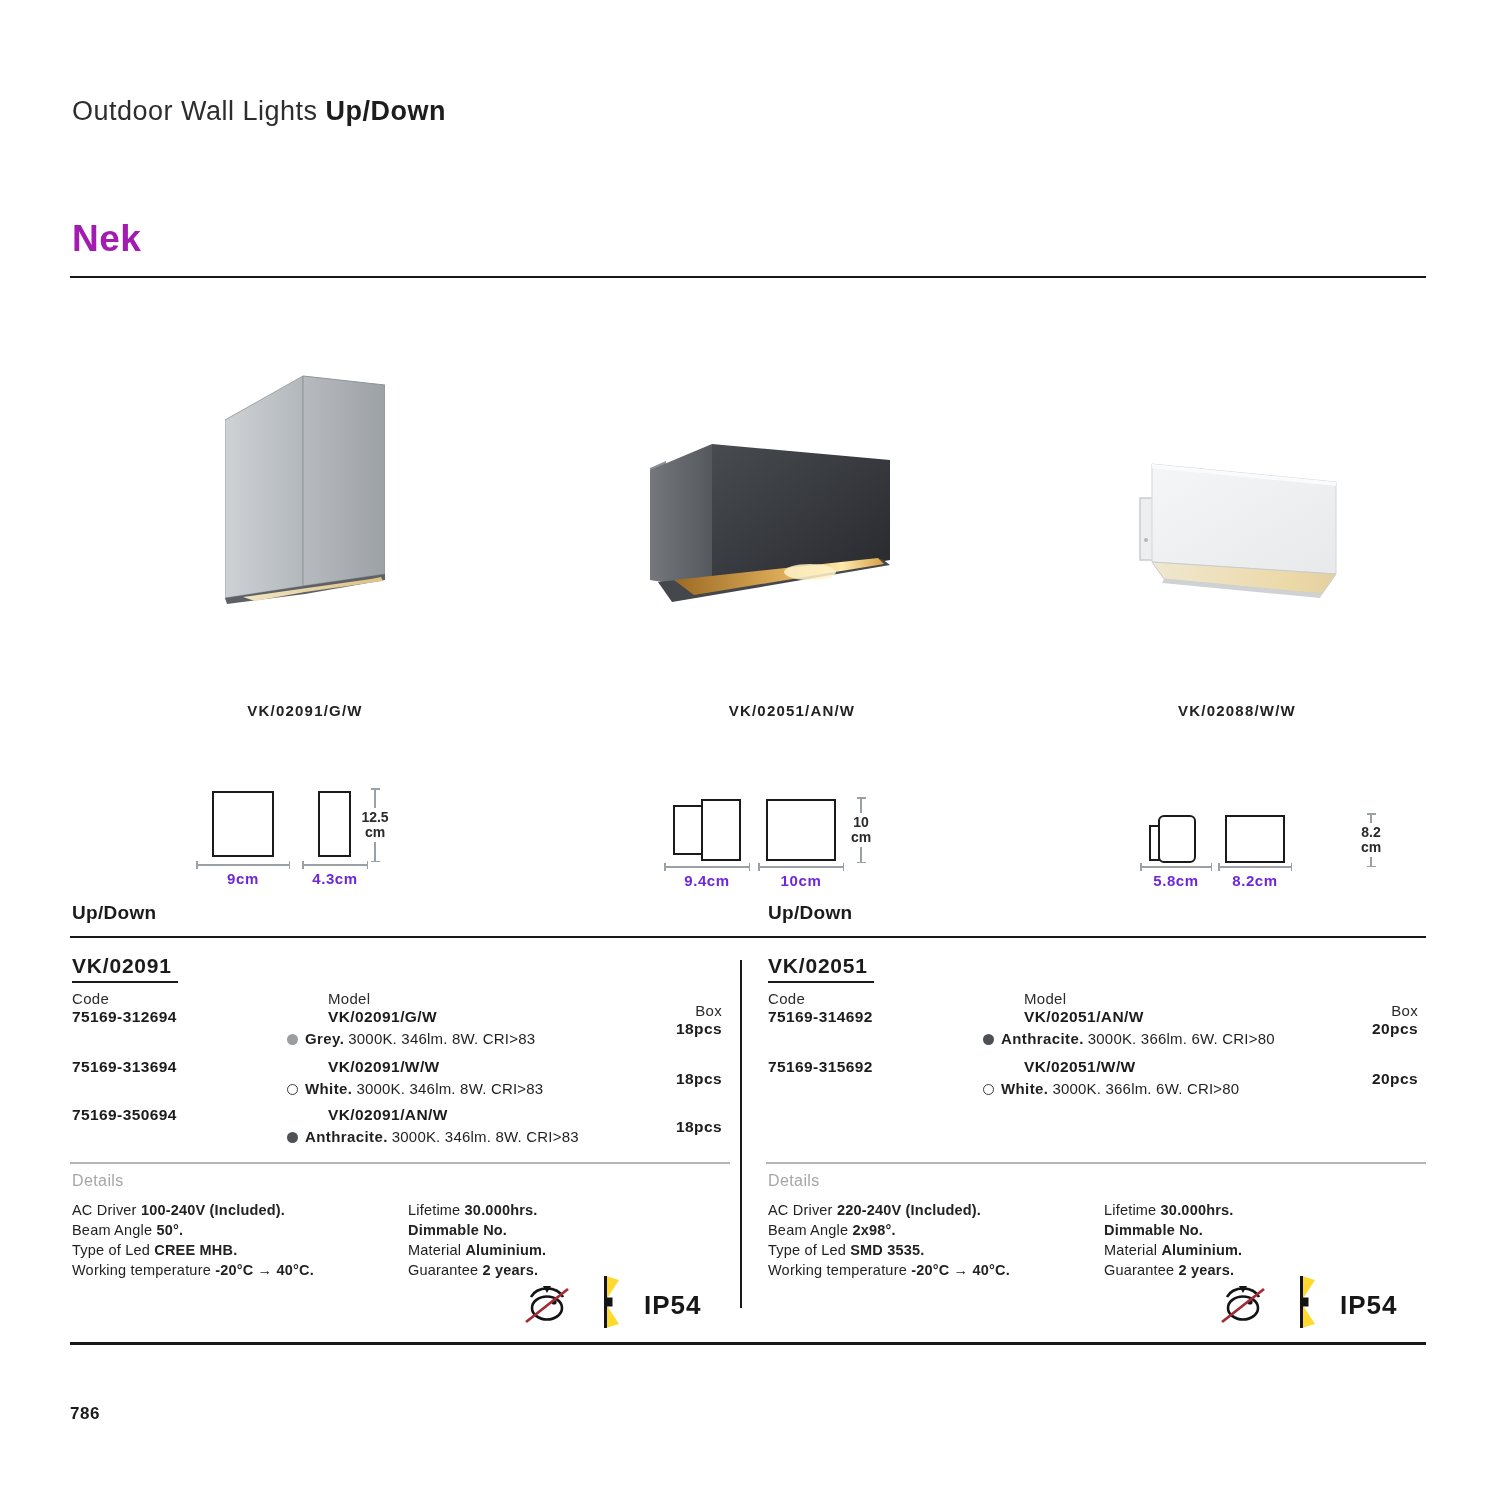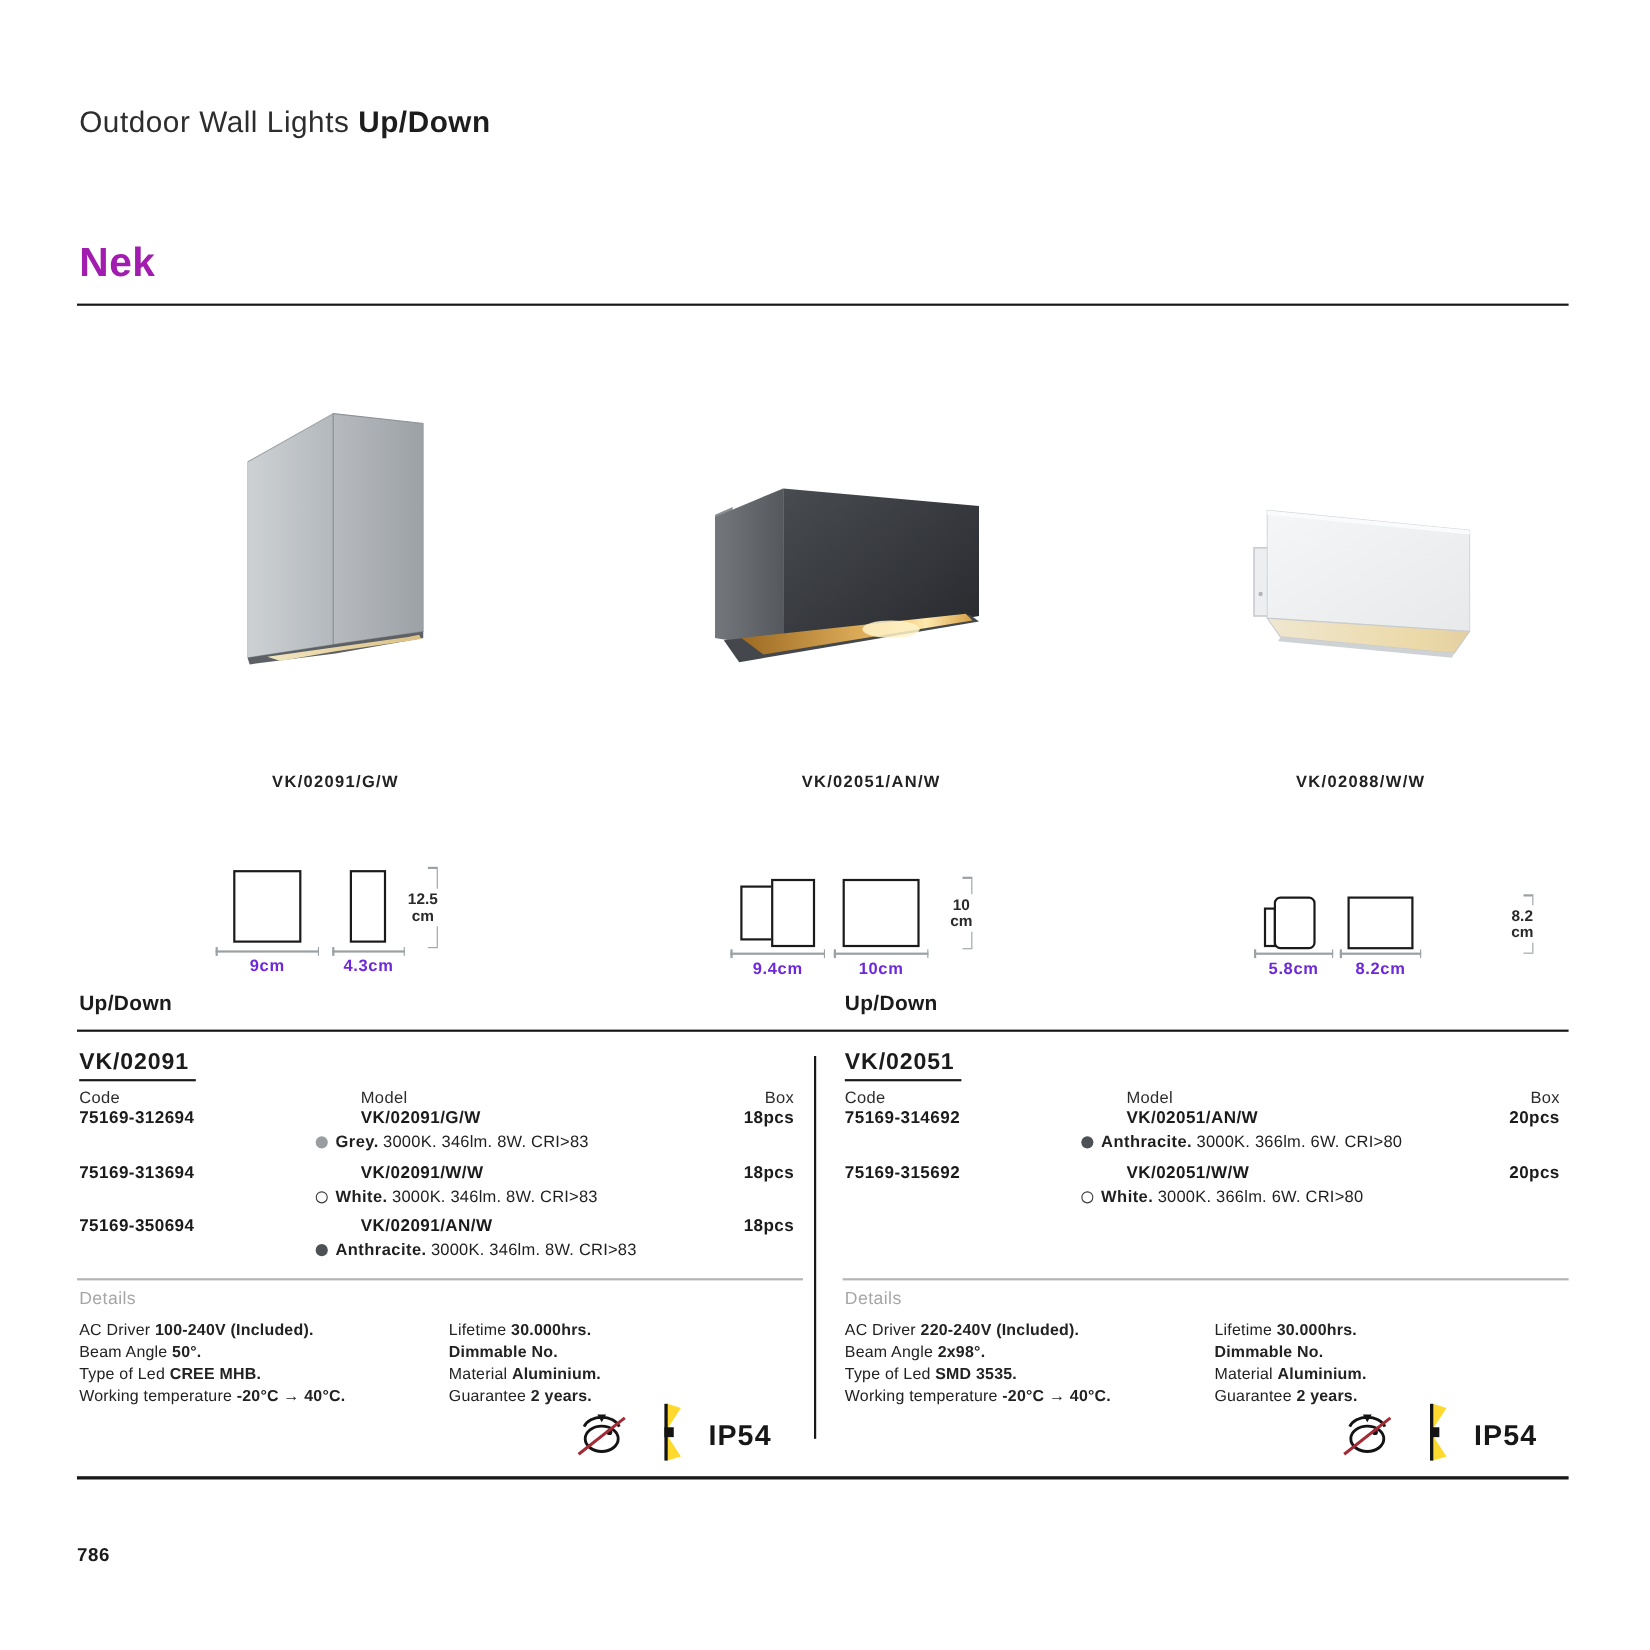--- a/index.html
+++ b/index.html
@@ -24,32 +24,32 @@
   
   .dim-rect{position:absolute;border:2.5px solid #1a1a1a;background:#fff;box-sizing:border-box;}
   .dim-rect.thin{border-width:2px;}
   .dim-rect.round{border-radius:6px;}
   .measure-h{position:absolute;height:26px;}
   .measure-h .mline{position:absolute;top:0;left:0;right:0;height:1.5px;background:#9aa0a4;}
   .measure-h .mline::before,.measure-h .mline::after{content:"";position:absolute;width:1.5px;height:8px;top:-3.5px;background:#9aa0a4;}
   .measure-h .mline::before{left:0;} .measure-h .mline::after{right:0;}
   .measure-h .mlabel{position:absolute;top:6px;width:100%;text-align:center;font-size:15px;font-weight:600;
                      letter-spacing:.6px;color:#6d28d9;}
-  .measure-v{position:absolute;width:46px;display:flex;flex-direction:column;align-items:flex-end;}
+  .measure-v{position:absolute;width:46px;display:flex;flex-direction:column;align-items:center;}
   .measure-v .vtick{width:9px;height:1.5px;background:#9aa0a4;}
   .measure-v .vseg{width:1.5px;flex:1;background:#9aa0a4;}
   .measure-v .vlabel{text-align:center;font-size:14px;font-weight:600;line-height:15px;color:#2a2a2a;padding:2px 0;}
 
   
   .section{position:absolute;top:900px;width:660px;height:460px;}
   .updown{position:absolute;left:2px;top:2px;font-size:19px;font-weight:700;color:#1b1b1b;letter-spacing:.3px;}
   .family{position:absolute;left:2px;top:54px;font-size:21px;font-weight:700;letter-spacing:.8px;color:#1b1b1b;
           border-bottom:2px solid #1b1b1b;padding:0 6px 3px 0;}
   .colhead{position:absolute;top:90px;font-size:15px;color:#2c2c2c;letter-spacing:.3px;text-align:center;}
-  .c-code{left:2px;} .c-model{left:217px;margin-left:41px;} .c-box{right:8px;text-align:center;}
+  .c-code{left:2px;} .c-model{left:217px;margin-left:41px;} .c-box{right:8px;text-align:center;margin-top:12px;}
   .tcell{position:absolute;font-size:15.5px;font-weight:700;letter-spacing:.4px;color:#1b1b1b;}
   .spec{position:absolute;left:217px;font-size:15px;color:#1f1f1f;letter-spacing:.2px;white-space:nowrap;}
   .spec b{letter-spacing:.4px;}
   .spec .sp{margin-left:4px;}
   .dot{display:inline-block;width:11px;height:11px;border-radius:50%;margin-right:7px;vertical-align:-1px;box-sizing:border-box;}
   .dot-grey{background:#9b9ea1;}
   .dot-white{background:#ffffff;border:1.6px solid #3a3a3a;}
   .dot-anthracite{background:#4d5054;}
   .details-rule{position:absolute;left:0;top:262px;width:660px;height:2px;background:#b5b5b5;}
   .details-title{position:absolute;left:2px;top:272px;font-size:16px;color:#a6a6a6;letter-spacing:.4px;}

